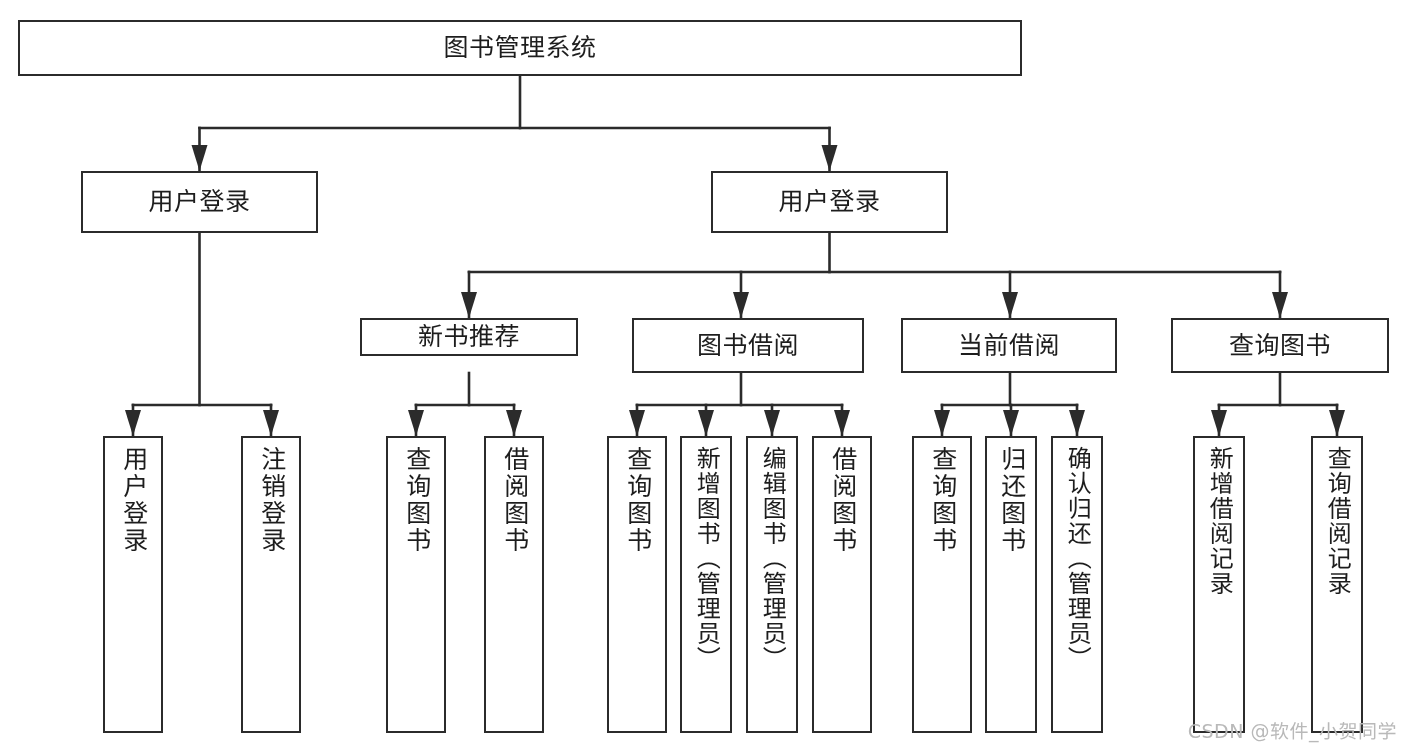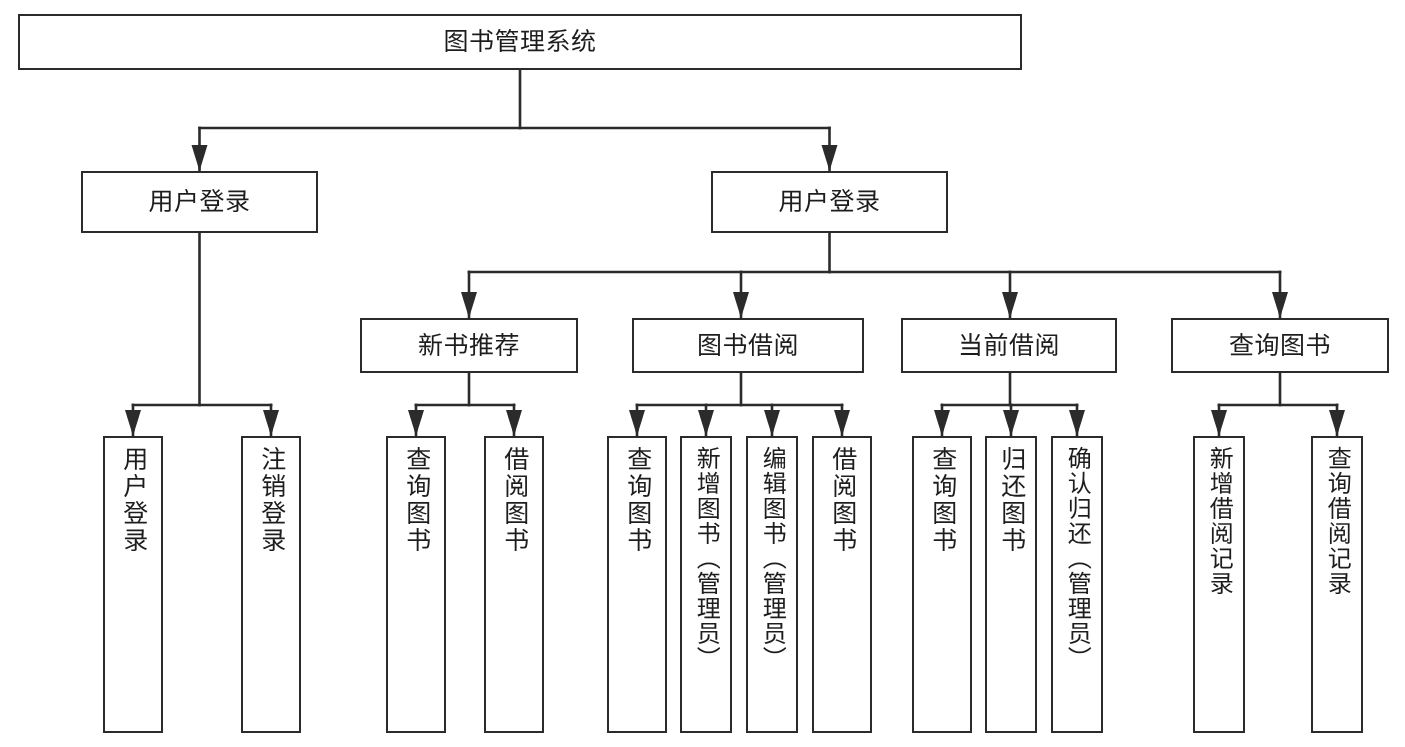--- a/index.html
+++ b/index.html
@@ -136,30 +136,30 @@
       <path d="M 1069 410 L 1085 410 L 1077 436 Z" fill="#2b2b2b"></path>
       <line x1="1280" y1="373" x2="1280" y2="405" stroke="#2b2b2b" stroke-width="2.6" stroke-linecap="square"></line>
       <line x1="1219" y1="405" x2="1337" y2="405" stroke="#2b2b2b" stroke-width="2.6" stroke-linecap="square"></line>
       <line x1="1219" y1="405" x2="1219" y2="436" stroke="#2b2b2b" stroke-width="2.6" stroke-linecap="square"></line>
       <path d="M 1211 410 L 1227 410 L 1219 436 Z" fill="#2b2b2b"></path>
       <line x1="1337" y1="405" x2="1337" y2="436" stroke="#2b2b2b" stroke-width="2.6" stroke-linecap="square"></line>
       <path d="M 1329 410 L 1345 410 L 1337 436 Z" fill="#2b2b2b"></path>
     </svg>
 
   <div id="nodes-layer">
-      <div class="node horiz root" style="left: 18px; top: 14px; width: 1004px; height: 56px; align-items: center;">
+      <div class="node horiz root" style="left: 18px; top: 20px; width: 1004px; height: 56px; align-items: center;">
         <span class="label">图书管理系统</span>
       </div>
       <div class="node horiz" style="left: 81px; top: 171px; width: 237px; height: 62px;">
         <span class="label">用户登录</span>
       </div>
       <div class="node horiz" style="left: 711px; top: 171px; width: 237px; height: 62px;">
         <span class="label">用户登录</span>
       </div>
-      <div class="node horiz" style="left: 360px; top: 318px; width: 218px; height: 55px; align-items: center;">
+      <div class="node horiz" style="left: 360px; top: 318px; width: 218px; height: 38px; align-items: center;">
         <span class="label">新书推荐</span>
       </div>
       <div class="node horiz" style="left: 632px; top: 318px; width: 232px; height: 55px;">
         <span class="label">图书借阅</span>
       </div>
       <div class="node horiz" style="left: 901px; top: 318px; width: 216px; height: 55px;">
         <span class="label">当前借阅</span>
       </div>
       <div class="node horiz" style="left: 1171px; top: 318px; width: 218px; height: 55px;">
         <span class="label">查询图书</span>
@@ -198,13 +198,14 @@
         <span class="label">确认归还（管理员）</span>
       </div>
       <div class="node vert tall-text" style="left: 1193px; top: 436px; width: 52px; height: 297px;">
         <span class="label">新增借阅记录</span>
       </div>
       <div class="node vert tall-text" style="left: 1311px; top: 436px; width: 52px; height: 297px;">
         <span class="label">查询借阅记录</span>
       </div>
     </div>
 
+  <div class="watermark">CSDN @软件_小贺同学</div>
 </div>
 
 </body></html>

